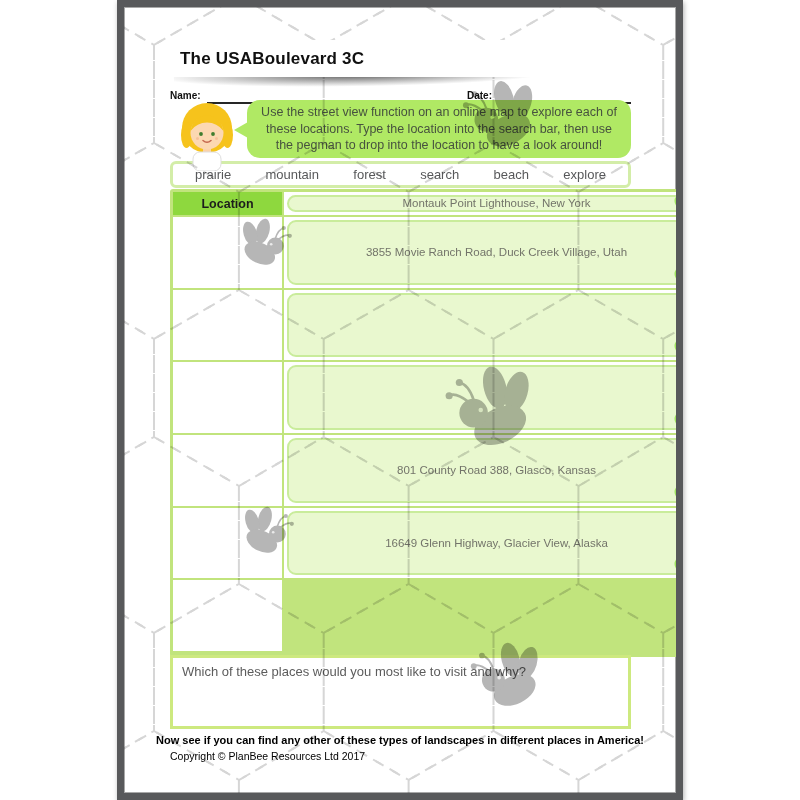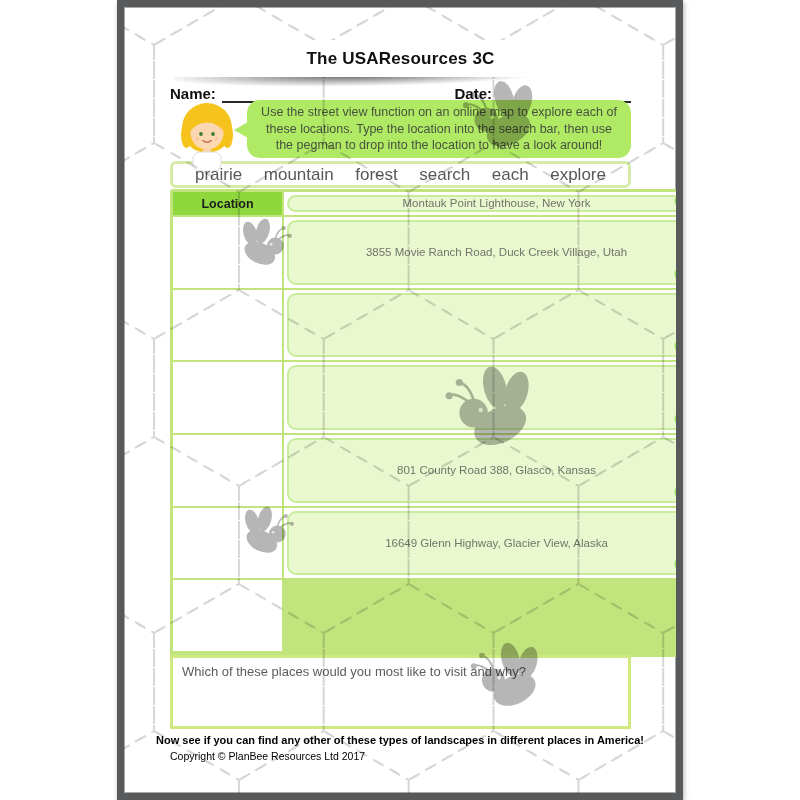--- a/index.html
+++ b/index.html
@@ -6,40 +6,40 @@
   .canvas{position:relative;width:800px;height:800px;background:#ffffff;overflow:hidden;
           font-family:"Liberation Sans",sans-serif;}
   .frame{position:absolute;left:117px;top:0;width:566px;height:800px;border:7px solid #58595b;
          box-sizing:border-box;background:#fff;box-shadow:inset 0 0 0 1px #a8a8a8,1px 2px 5px rgba(0,0,0,.3);}
   .sheet{position:absolute;inset:0;overflow:hidden;}
   .sheet > *{position:absolute;}
 
   .title-shadow{left:50px;top:66px;width:452px;height:16px;transform:rotate(-.8deg);
     background:radial-gradient(ellipse 55% 90% at 40% 10%,rgba(70,70,70,.85),rgba(130,130,130,.35) 55%,rgba(200,200,200,0) 78%);}
   .title-box{left:46px;top:33px;width:461px;height:37px;background:#fff;display:flex;
-    justify-content:center;align-items:center;padding:0 10px;box-sizing:border-box;
+    justify-content:flex-start;align-items:center;padding:0 10px;box-sizing:border-box;
     font-weight:bold;font-size:17px;color:#101010;letter-spacing:.2px;}
 
-  .name-row{left:46px;top:78px;width:461px;height:20px;display:flex;align-items:flex-start;gap:6px;
-    font-weight:bold;font-size:15px;color:#101010;}
+  .name-row{left:46px;top:78px;width:461px;height:20px;display:flex;align-items:center;gap:6px;
+    font-weight:bold;font-size:10px;color:#101010;}
   .fill-line{border-bottom:2px solid #262626;height:16px;}
   .u-name{flex:1;}
   .u-date{width:133px;}
 
   .avatar{left:56px;top:96px;width:54px;height:68px;}
 
   .bubble{left:123px;top:93px;width:384px;height:58px;background:#b0e964;border-radius:13px;
     display:flex;align-items:center;justify-content:center;padding:4px 12px;box-sizing:border-box;
     color:#47523f;font-size:12.5px;line-height:1.32;text-align:center;font-weight:500;}
   .bubble::before{content:'';position:absolute;left:-13px;top:22px;border-top:8px solid transparent;
     border-bottom:8px solid transparent;border-right:14px solid #b0e964;}
 
   .word-bank{left:46px;top:154px;width:461px;height:27px;background:#fff;border:3px solid #d3eda8;
     border-radius:6px;box-sizing:border-box;display:flex;align-items:center;justify-content:space-between;
-    padding:0 22px;color:#57585a;font-size:17px;}
+    padding:0 22px;color:#57585a;font-size:13px;}
 
   .table{left:46px;top:182px;width:542px;height:468px;background:#c1e47d;border-radius:3px;
     box-sizing:border-box;display:grid;grid-template-columns:109px 1fr;grid-template-rows:23px repeat(6,1fr);
     gap:2px;padding:3px 3px 6px;}
   .th{background:#8ed83e;display:flex;align-items:center;justify-content:center;font-weight:bold;
     font-size:12.5px;color:#1c1c1c;text-align:center;}
   .loc-cell{background:#fff;padding:3px;display:flex;}
   .loc-chip{flex:1;background:#e9f8cf;border:2px solid #c9ec9b;border-radius:9px;display:flex;
     align-items:center;justify-content:center;text-align:center;font-size:11.5px;color:#73746a;
     padding:4px 6px;position:relative;line-height:1.25;}
@@ -80,21 +80,21 @@
 
       <div class="bubble">
         <span>Use the street view function on an online map to explore each of these locations. Type the location into the search bar, then use the pegman to drop into the location to have a look around!</span>
       </div>
 
       <div class="word-bank">
         <span>prairie</span>
         <span>mountain</span>
         <span>forest</span>
         <span>search</span>
-        <span>each</span>
+        <span>beach</span>
         <span>explore</span>
       </div>
 
       <div class="table">
         <div class="th">Location</div>
 
         <div class="loc-cell">
           <div class="loc-chip">
             <span>Montauk Point Lighthouse, New York</span>
             <span class="pegman-pill">
@@ -228,21 +228,21 @@
           <polygon points="-54.9,871.0 30.0,920.0 30.0,1018.0 -54.9,1067.0 -139.7,1018.0 -139.7,920.0"></polygon>
           <polygon points="114.9,871.0 199.7,920.0 199.7,1018.0 114.9,1067.0 30.0,1018.0 30.0,920.0"></polygon>
           <polygon points="284.6,871.0 369.5,920.0 369.5,1018.0 284.6,1067.0 199.7,1018.0 199.7,920.0"></polygon>
           <polygon points="454.4,871.0 539.2,920.0 539.2,1018.0 454.4,1067.0 369.5,1018.0 369.5,920.0"></polygon>
           <polygon points="624.1,871.0 709.0,920.0 709.0,1018.0 624.1,1067.0 539.2,1018.0 539.2,920.0"></polygon>
           <polygon points="793.8,871.0 878.7,920.0 878.7,1018.0 793.8,1067.0 709.0,1018.0 709.0,920.0"></polygon>
         </svg>
 
       <div class="title-box">
         <span>The USA</span>
-        <span>Resources 3C</span>
+        <span>Boulevard 3C</span>
       </div>
 
       <svg class="bee-layer" width="552" height="786" viewBox="0 0 552 786">
         <defs>
           <g id="bee-shape">
             <ellipse class="bee-part" cx="52" cy="30" rx="11" ry="21" transform="rotate(-14 52 30)"></ellipse>
             <ellipse class="bee-part" cx="73" cy="34" rx="11" ry="20" transform="rotate(16 73 34)"></ellipse>
             <ellipse class="bee-part" cx="57" cy="67" rx="27" ry="17" transform="rotate(-26 57 67)"></ellipse>
             <circle class="bee-part" cx="31" cy="55" r="14"></circle>
             <path class="ant" d="M26,44 Q13,34 7,38"></path>

